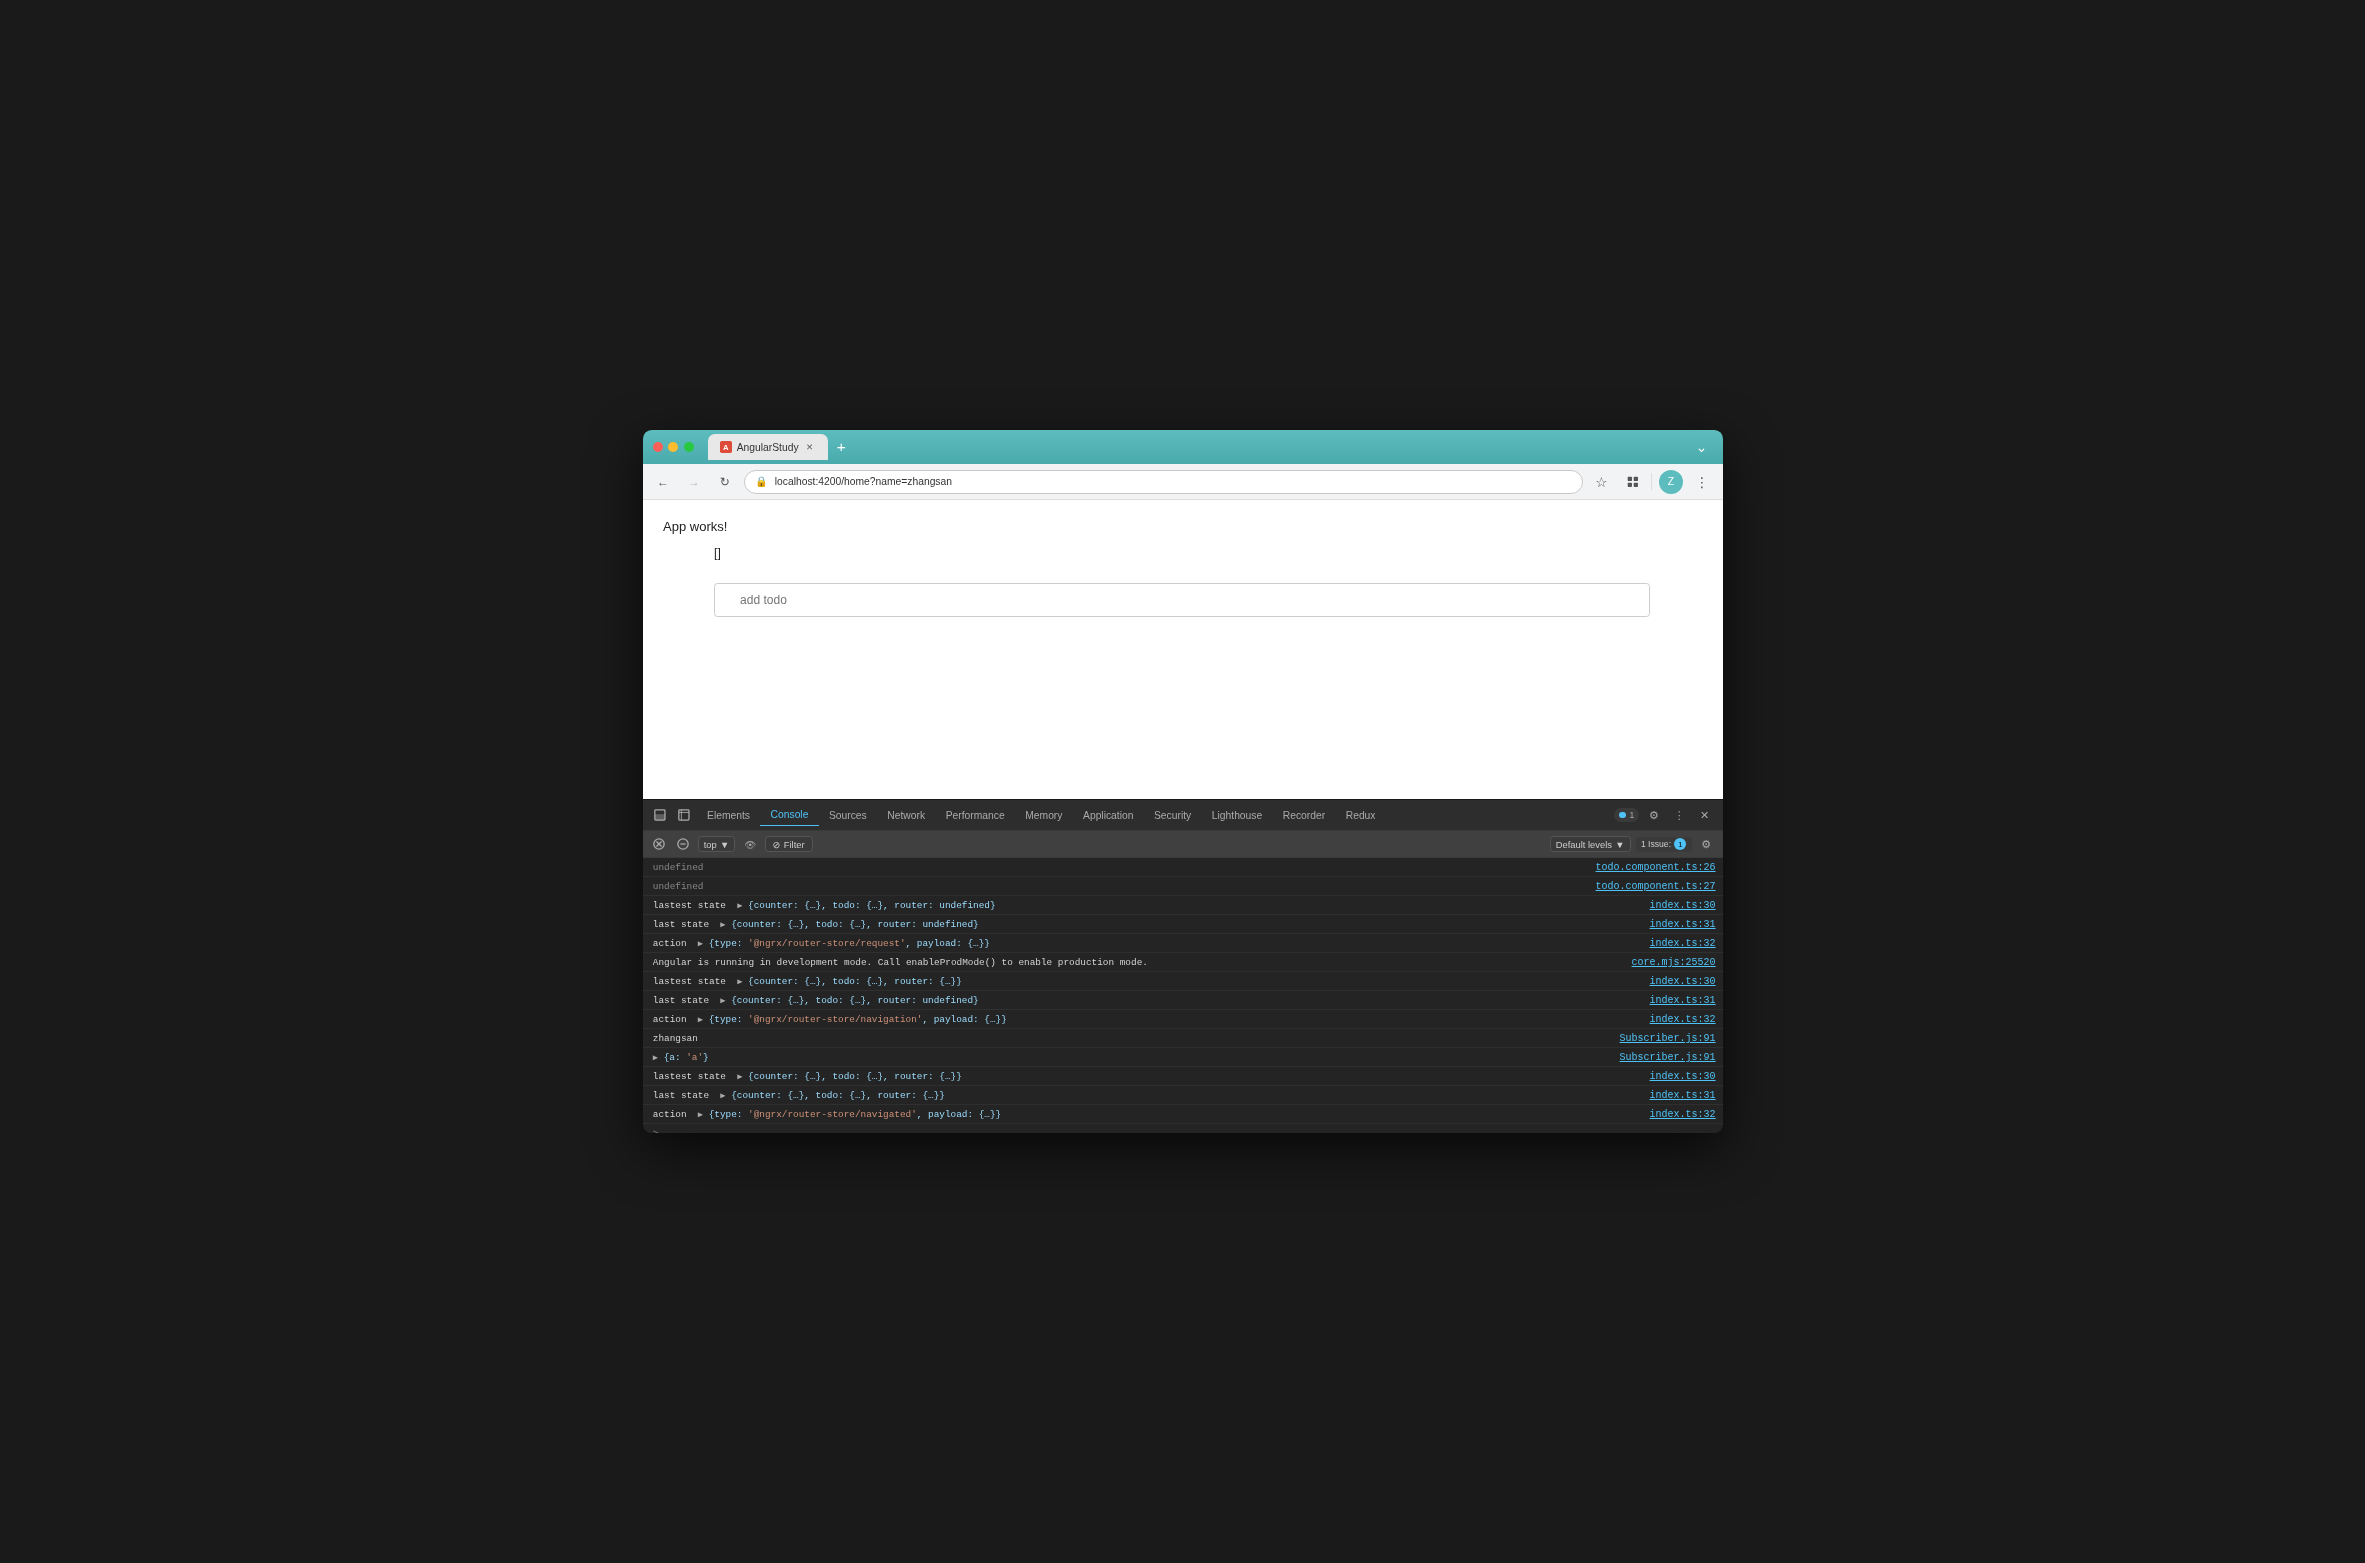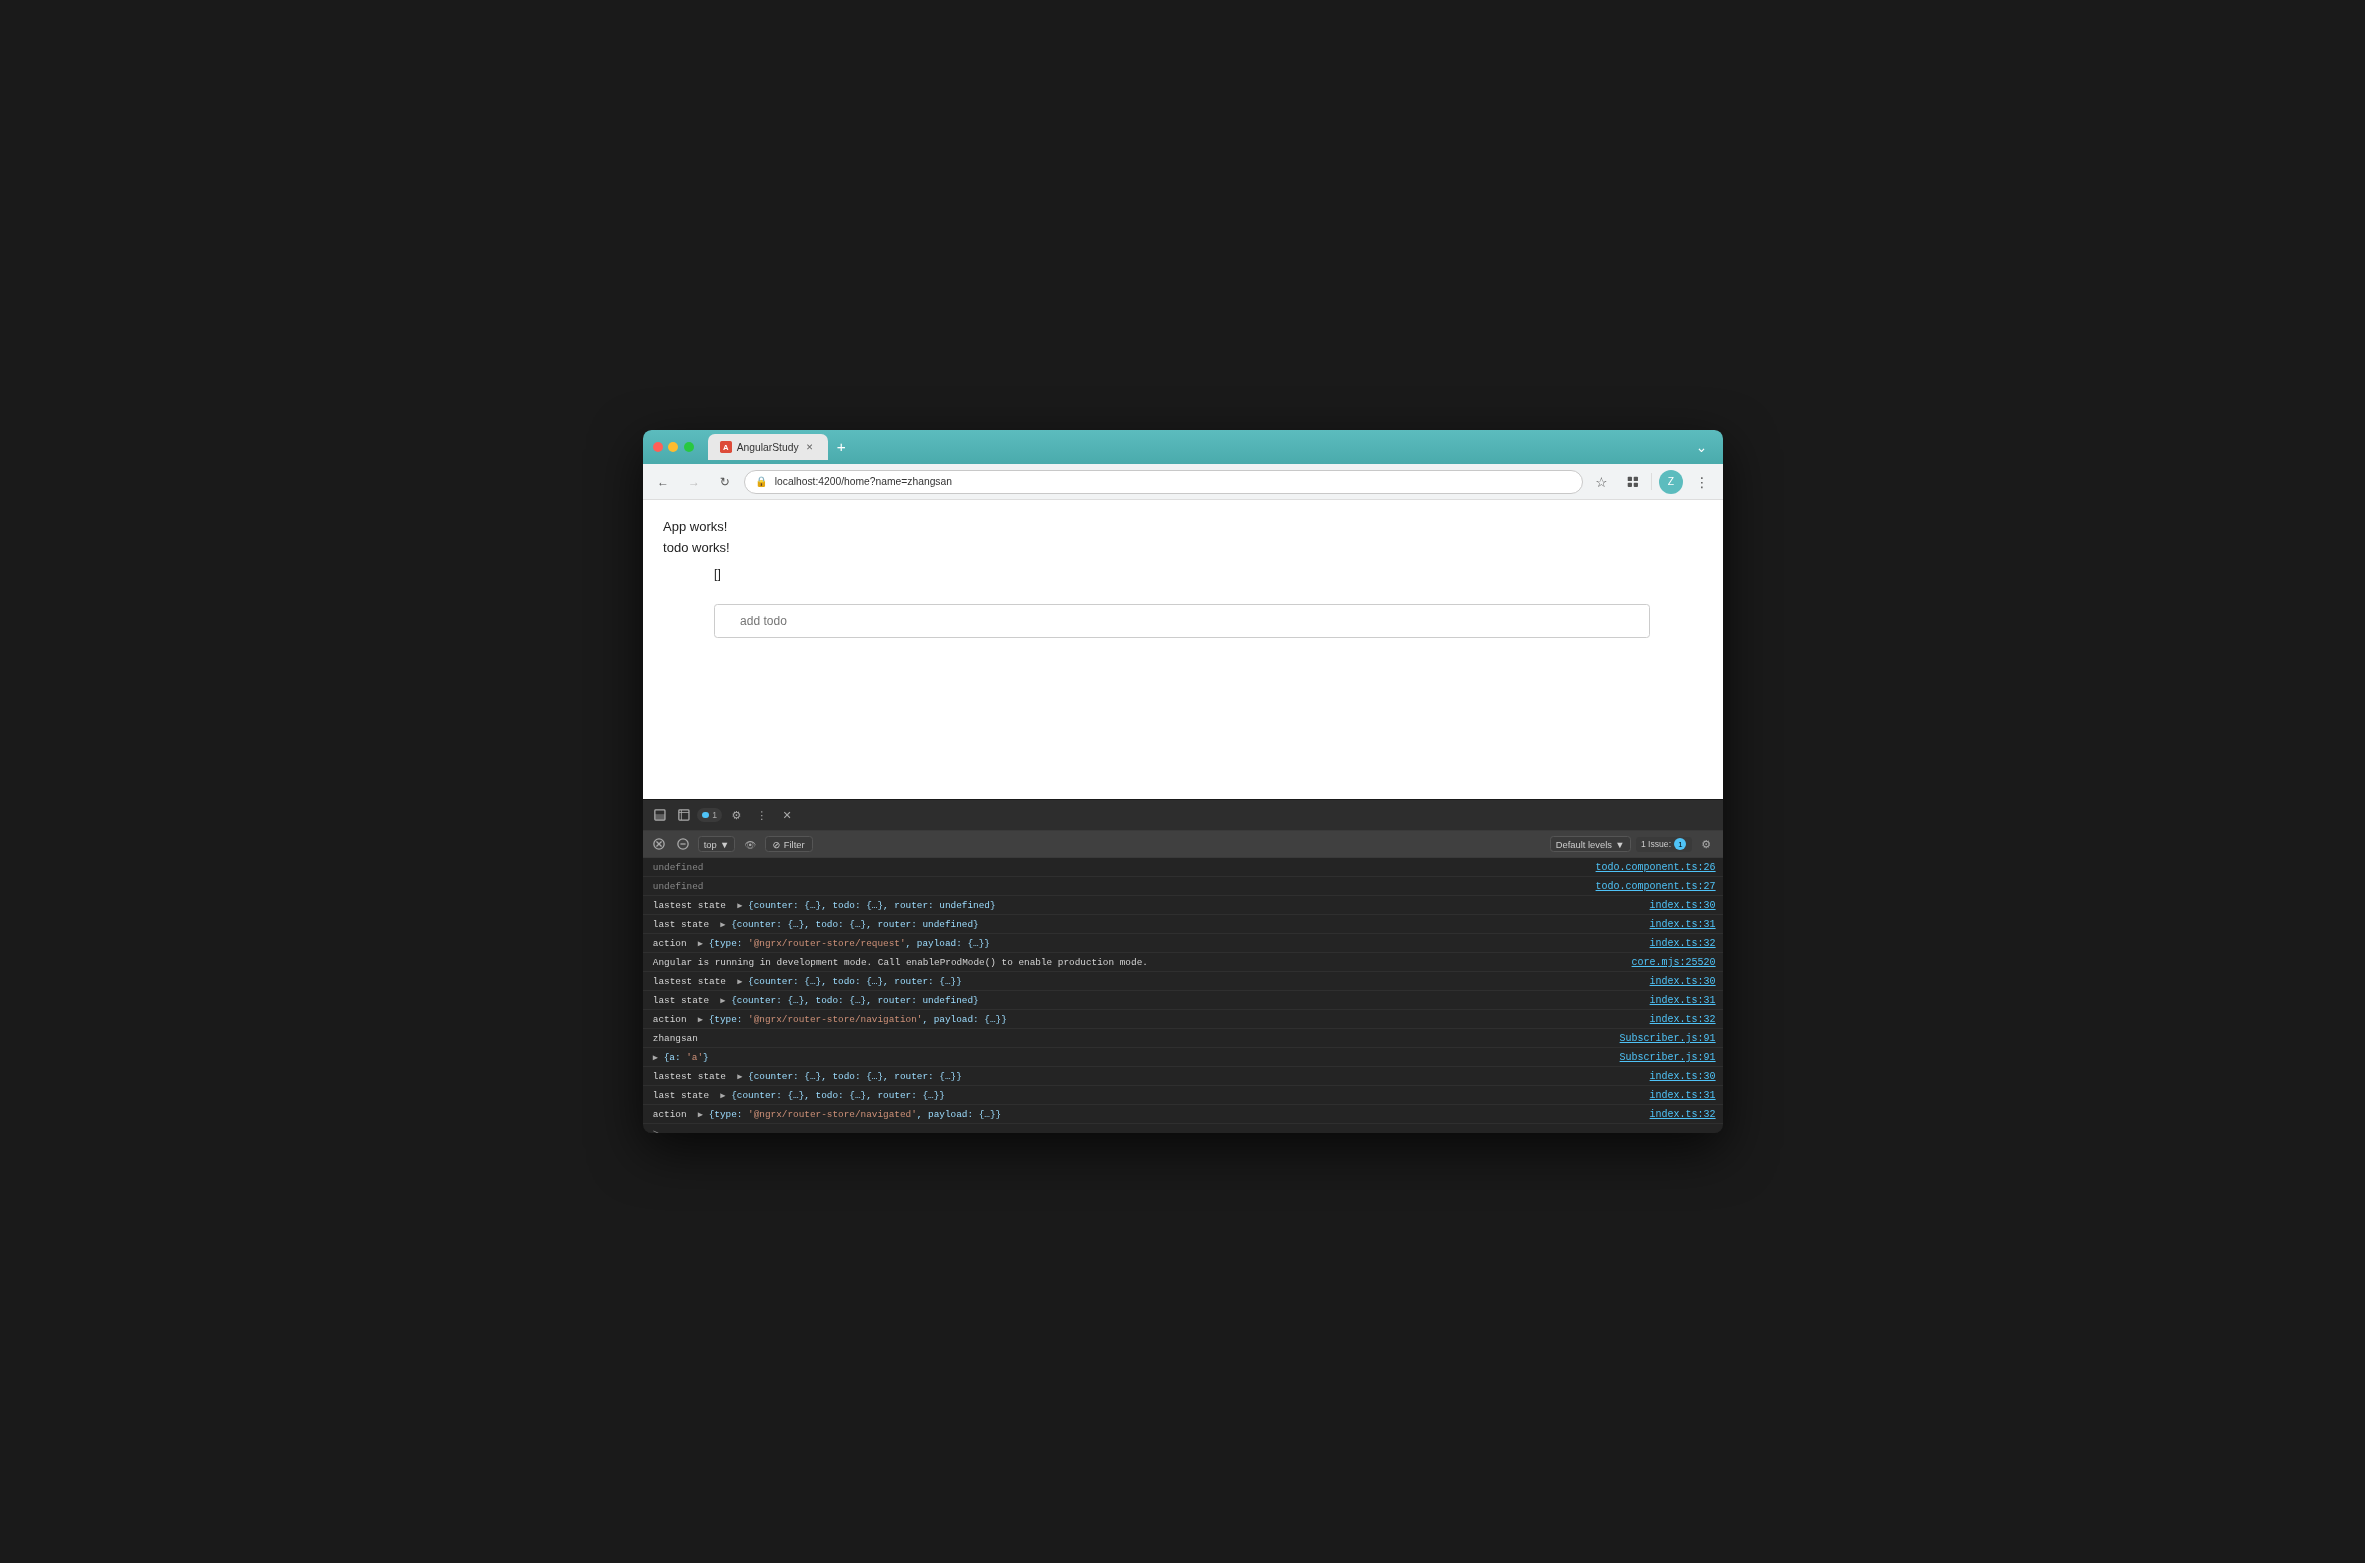--- a/index.html
+++ b/index.html
@@ -463,41 +463,53 @@
         <rect x="9" y="9" width="5" height="5" rx="1"></rect>
       </svg>
     </button>
     <div style="width:0.9px;height:17px;background:#ddd;"></div>
     <button class="profile-btn">Z</button>
     <button class="menu-btn">⋮</button>
   </div>
 
   <div class="browser-content">
     <div class="app-text">App works!</div>
-    <div class="app-text">todo works!</div>
     <div class="array-display">[]</div>
     <input class="todo-input" type="text" placeholder="add todo" style="">
   </div>
 
   <div class="devtools">
 
     <div class="devtools-toolbar">
       <button class="dt-icon-btn">
         <svg width="12" height="12" viewBox="0 0 14 14" fill="#aaa">
           <rect x="1" y="1" width="12" height="12" rx="1" fill="none" stroke="#aaa" stroke-width="1.5"></rect>
           <rect x="1" y="6" width="12" height="7" rx="0" fill="#aaa" opacity="0.4"></rect>
         </svg>
       </button>
       <button class="dt-icon-btn">
         <svg width="12" height="12" viewBox="0 0 14 14" fill="none">
           <rect x="1" y="1" width="12" height="12" rx="1" stroke="#aaa" stroke-width="1.5" fill="none"></rect>
           <line x1="1" y1="4" x2="13" y2="4" stroke="#aaa" stroke-width="1"></line>
           <line x1="4" y1="1" x2="4" y2="13" stroke="#aaa" stroke-width="1"></line>
         </svg>
       </button>
+      <div class="dt-tabs">
+        <div class="dt-tab">Elements</div>
+        <div class="dt-tab active">Console</div>
+        <div class="dt-tab">Sources</div>
+        <div class="dt-tab">Network</div>
+        <div class="dt-tab">Performance</div>
+        <div class="dt-tab">Memory</div>
+        <div class="dt-tab">Application</div>
+        <div class="dt-tab">Security</div>
+        <div class="dt-tab">Lighthouse</div>
+        <div class="dt-tab">Recorder</div>
+        <div class="dt-tab">Redux</div>
+      </div>
       <div class="dt-right-controls">
         <div class="dt-badge">
           <div class="issue-dot"></div>
           <span>1</span>
         </div>
         <button class="dt-icon-btn">⚙</button>
         <button class="dt-icon-btn">⋮</button>
         <button class="dt-icon-btn">✕</button>
       </div>
     </div>

